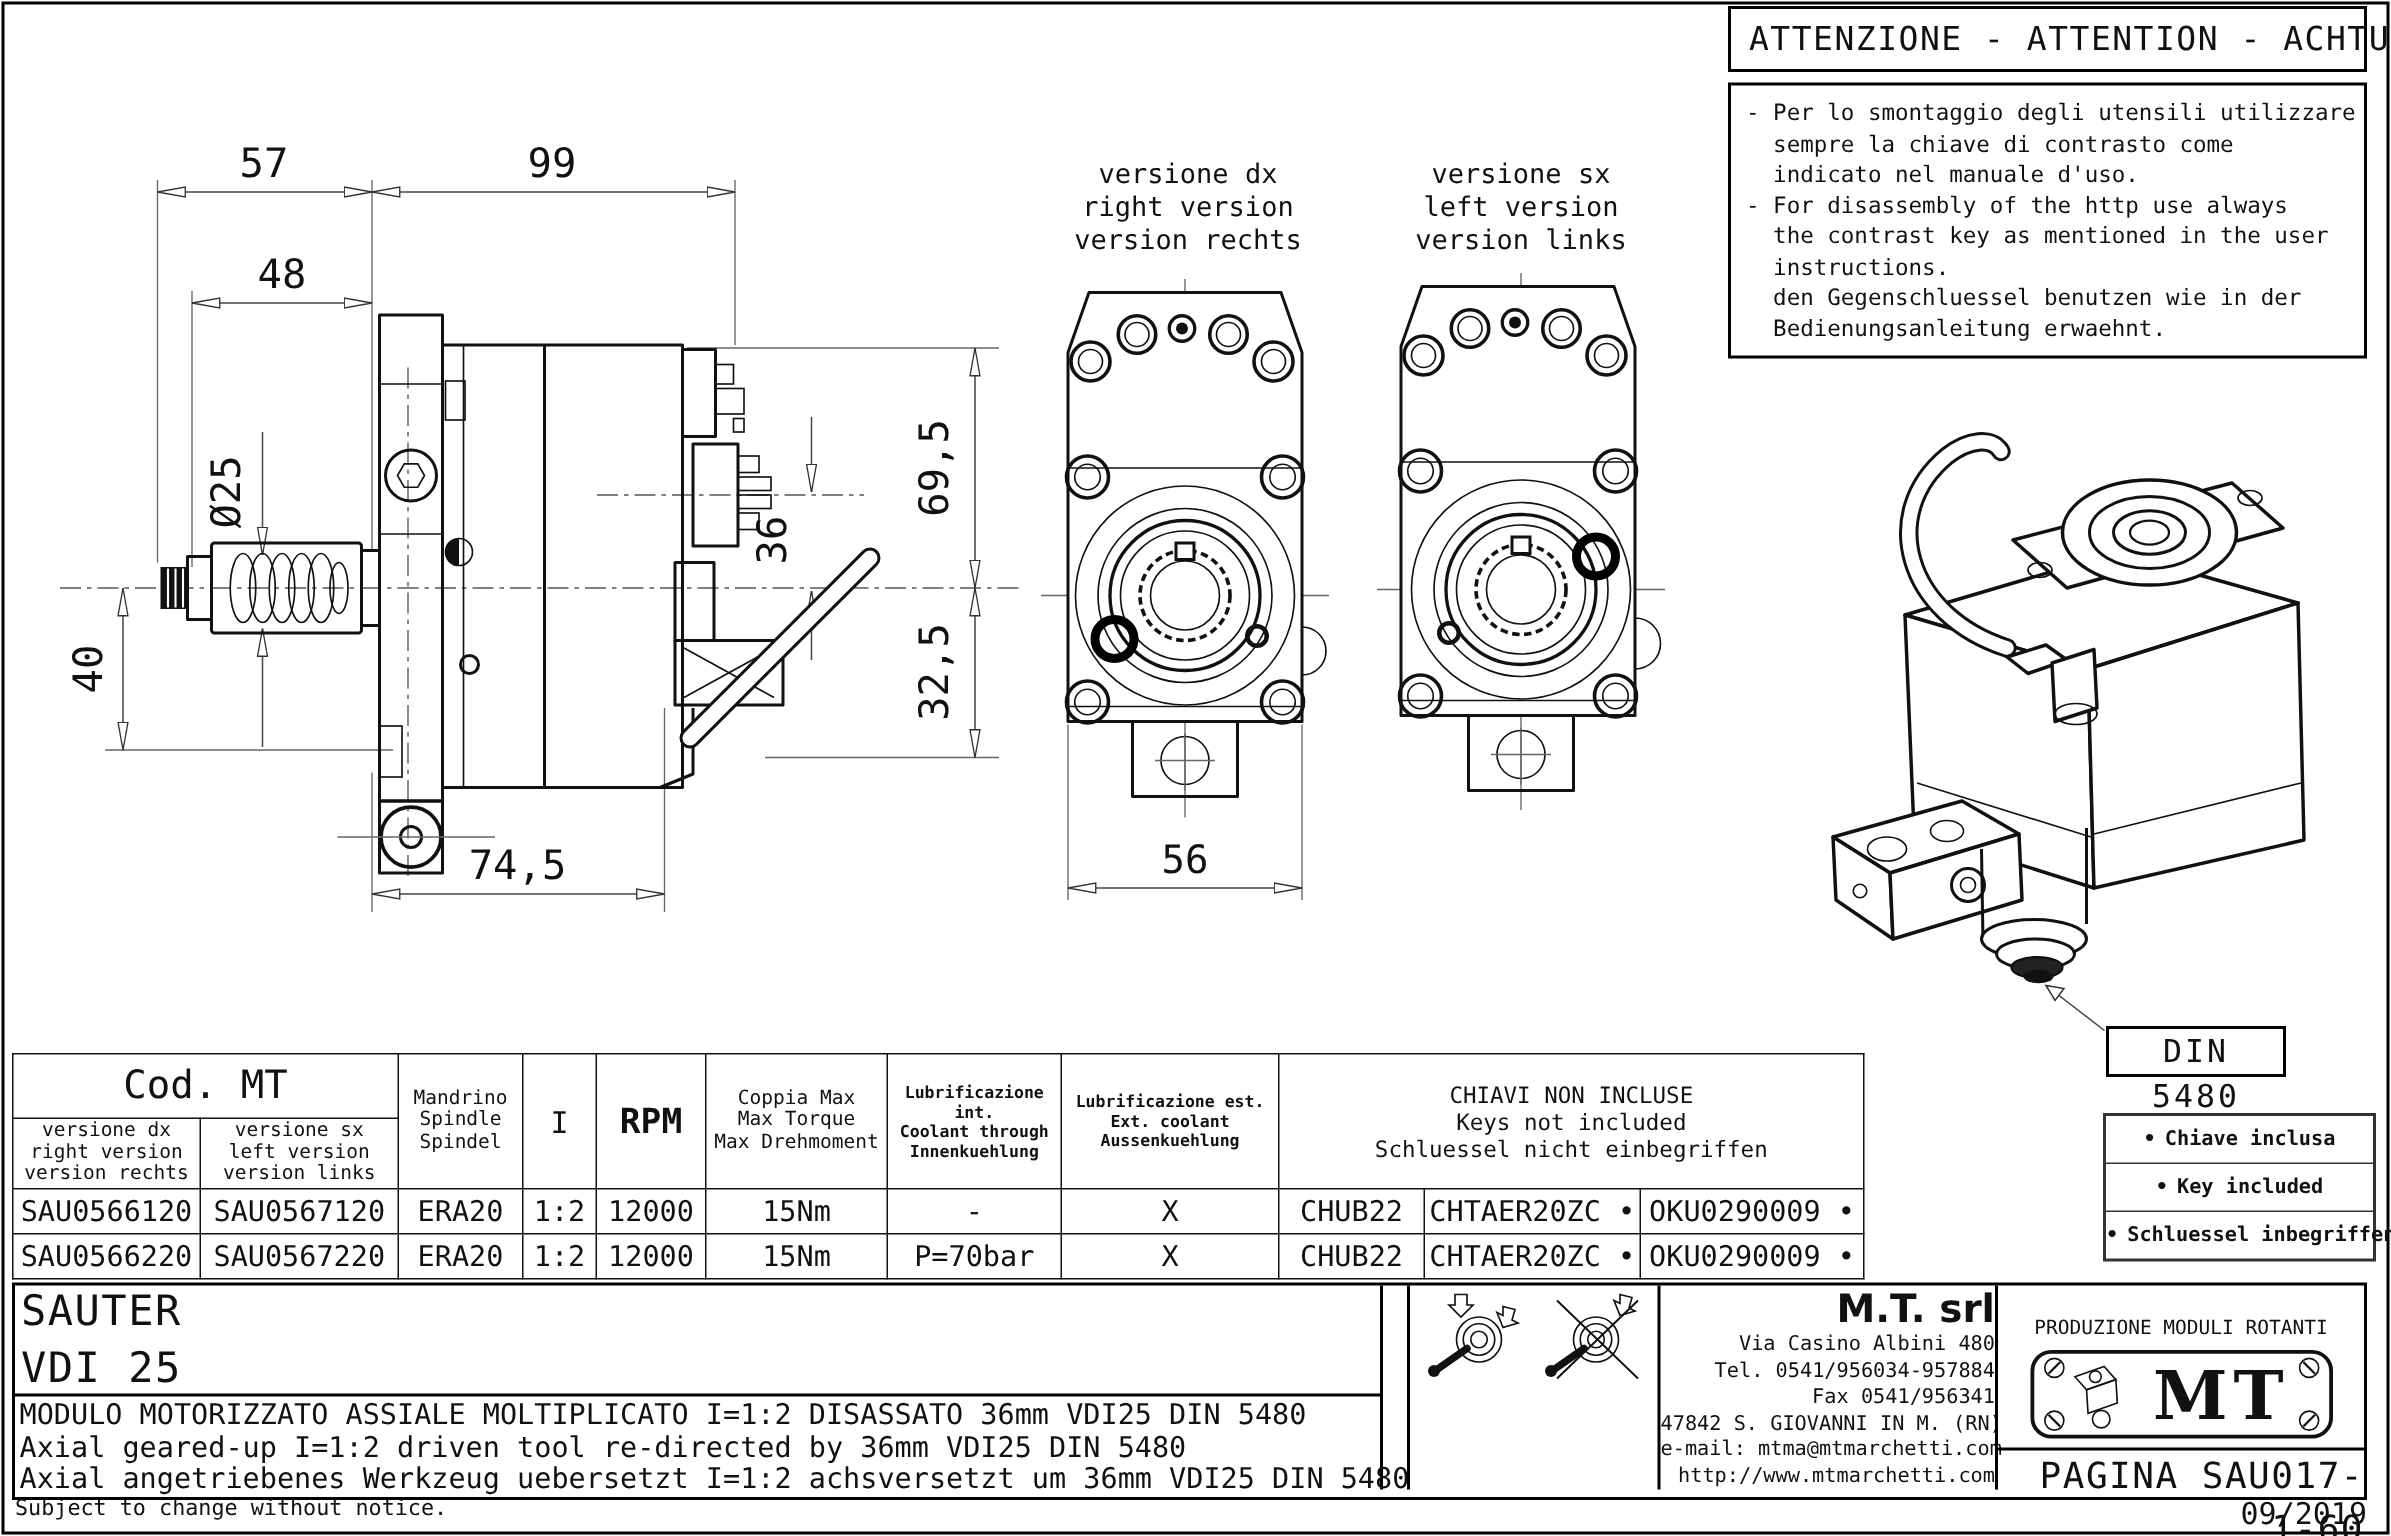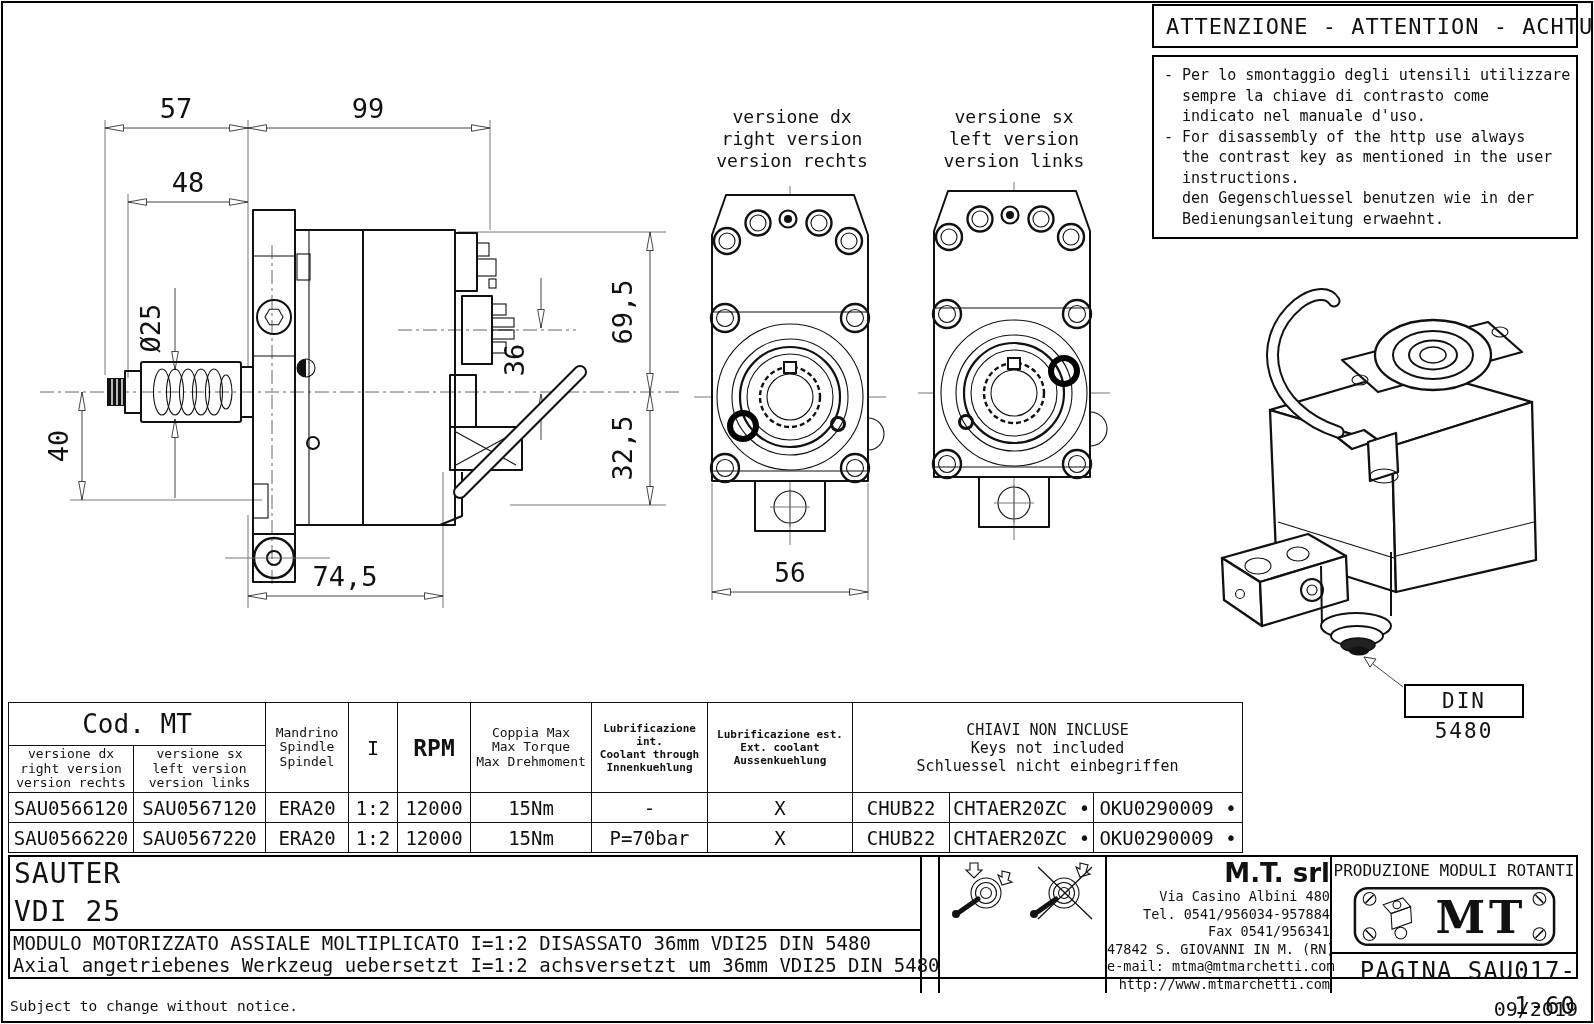--- a/index.html
+++ b/index.html
@@ -32,34 +32,34 @@
   #spec-table th,#spec-table td{border:1.6px solid #111;padding:0;text-align:center;vertical-align:middle;overflow:hidden;}
   #spec-table .codmt{font-size:26px;font-weight:normal;height:42px;}
   #spec-table .h3{font-size:13px;line-height:14.5px;font-weight:normal;height:46px;}
   #spec-table .h3s{font-size:11px;line-height:13px;font-weight:bold;}
   #spec-table .hkeys{font-size:15px;line-height:18px;font-weight:normal;}
   #spec-table .hI{font-size:20px;font-weight:normal;}
   #spec-table .hrpm{font-size:23px;font-weight:bold;}
   #spec-table td{font-size:19px;height:29px;white-space:nowrap;}
 
   
-  #title-block{left:8px;top:855px;width:1570px;height:124px;border:2px solid #000;box-sizing:border-box;}
+  #title-block{left:8px;top:855px;width:1570px;height:145px;border:2px solid #000;box-sizing:border-box;}
   #tb-left{left:0;top:0;width:912px;height:136px;border-right:2px solid #000;box-sizing:border-box;}
   #tb-brand{left:4px;top:0px;font-size:28px;letter-spacing:1px;}
   #tb-series{left:4px;top:38px;font-size:28px;letter-spacing:1px;}
   #tb-desc{left:0;top:72px;width:910px;border-top:2px solid #000;padding:2px 0 0 3px;box-sizing:border-box;}
   #tb-desc div{font-size:19px;line-height:21.5px;white-space:nowrap;}
   #tb-inout{left:928px;top:0;width:169px;height:136px;border-left:2px solid #000;border-right:2px solid #000;box-sizing:border-box;}
   #tb-inout .half{width:100%;height:69px;}
   #tb-inout .half+.half{border-top:2px solid #000;height:65px;}
   #tb-company{left:1097px;top:0;width:223px;height:136px;text-align:right;box-sizing:border-box;}
   #tb-company .cname{font-size:26px;font-weight:bold;font-family:"DejaVu Sans",sans-serif;margin-top:1px;}
   #tb-company .cline{font-size:13.5px;line-height:17.5px;white-space:nowrap;}
   #tb-right{left:1320px;top:0;width:246px;height:136px;border-left:2px solid #000;box-sizing:border-box;}
-  #tb-prod{width:100%;text-align:center;font-size:16px;padding-top:4px;white-space:nowrap;}
+  #tb-prod{width:100%;text-align:center;font-size:13px;padding-top:21px;white-space:nowrap;}
   #tb-logo{width:100%;height:72px;display:flex;align-items:center;justify-content:center;}
   #tb-pagina{width:100%;border-top:2px solid #000;text-align:right;font-size:24px;line-height:35px;letter-spacing:1px;}
 
   
   #footer-left{left:10px;top:998px;font-size:14.5px;}
   #footer-right{left:1480px;top:997px;width:98px;text-align:right;font-size:20px;}
 
   
   svg{overflow:visible;}
   .ln{stroke:#111;stroke-width:2;fill:none;stroke-linejoin:round;}
@@ -349,20 +349,25 @@
       <div>  sempre la chiave di contrasto come</div>
       <div>  indicato nel manuale d'uso.</div>
       <div>- For disassembly of the http use always</div>
       <div>  the contrast key as mentioned in the user</div>
       <div>  instructions.</div>
       <div>  den Gegenschluessel benutzen wie in der</div>
       <div>  Bedienungsanleitung erwaehnt.</div>
     </div>
   </div>
 
+  <div id="legend" class="abs">
+    <div class="lrow"><span class="bullet">•</span><span>Chiave inclusa</span></div>
+    <div class="lrow"><span class="bullet">•</span><span>Key included</span></div>
+    <div class="lrow"><span class="bullet">•</span><span>Schluessel inbegriffen</span></div>
+  </div>
 
   <table id="spec-table" class="abs">
     <colgroup>
       <col style="width:125px">
         <col style="width:132px">
         <col style="width:83px">
         <col style="width:49px">
       <col style="width:73px">
         <col style="width:121px">
         <col style="width:116px">
@@ -442,20 +447,21 @@
     </tr>
   </tbody>
     </table>
 
   <div id="title-block" class="abs">
     <div id="tb-left" class="abs">
       <div id="tb-brand" class="abs">SAUTER</div>
       <div id="tb-series" class="abs">VDI 25</div>
       <div id="tb-desc" class="abs">
         <div>MODULO MOTORIZZATO ASSIALE MOLTIPLICATO I=1:2 DISASSATO 36mm VDI25 DIN 5480</div>
+        <div>Axial geared-up I=1:2 driven tool re-directed by 36mm VDI25 DIN 5480</div>
         <div>Axial angetriebenes Werkzeug uebersetzt I=1:2 achsversetzt um 36mm VDI25 DIN 5480</div>
       </div>
     </div>
 
     <div id="tb-inout" class="abs">
       <div class="half">
         <svg width="169" height="64" viewBox="0 0 169 64">
           <g>
             <circle class="ln1" cx="46" cy="36" r="15" stroke-width="1.8"></circle>
             <circle class="ln1" cx="46" cy="36" r="10.5"></circle>

